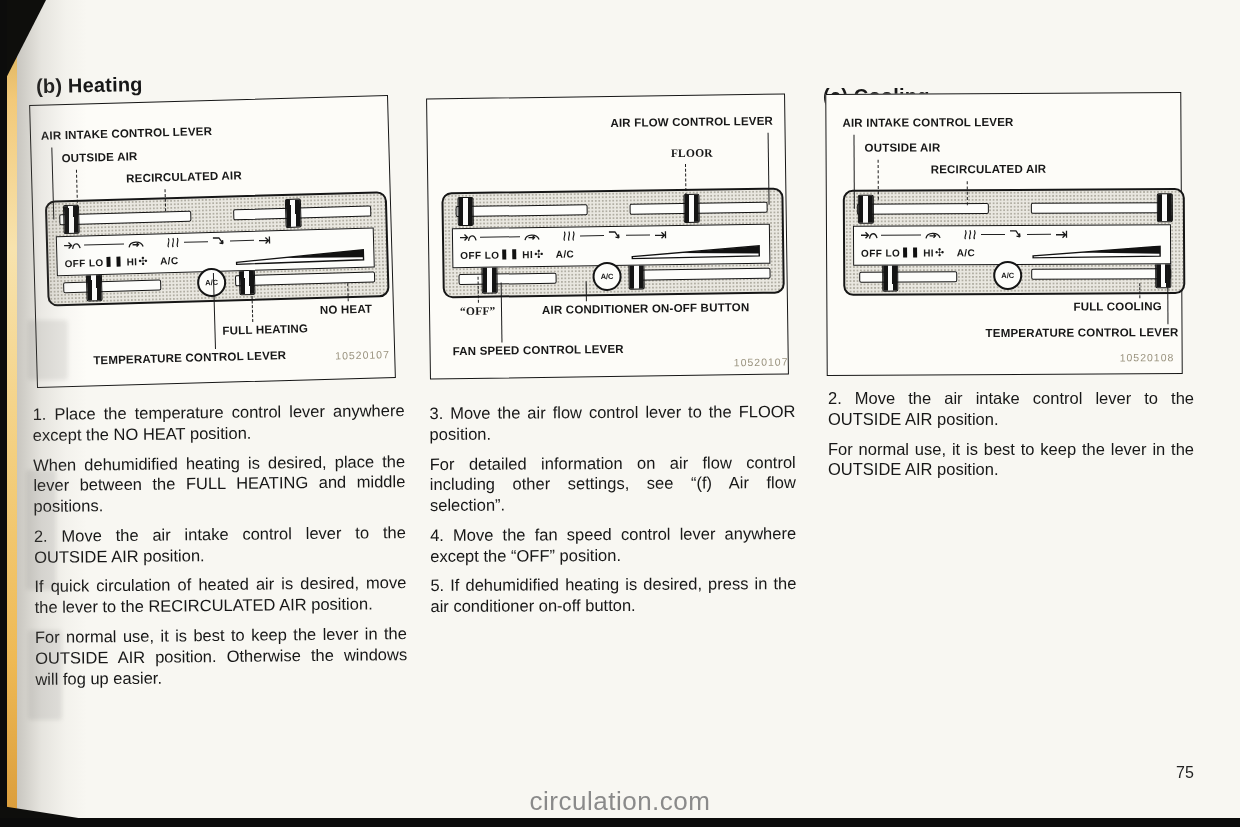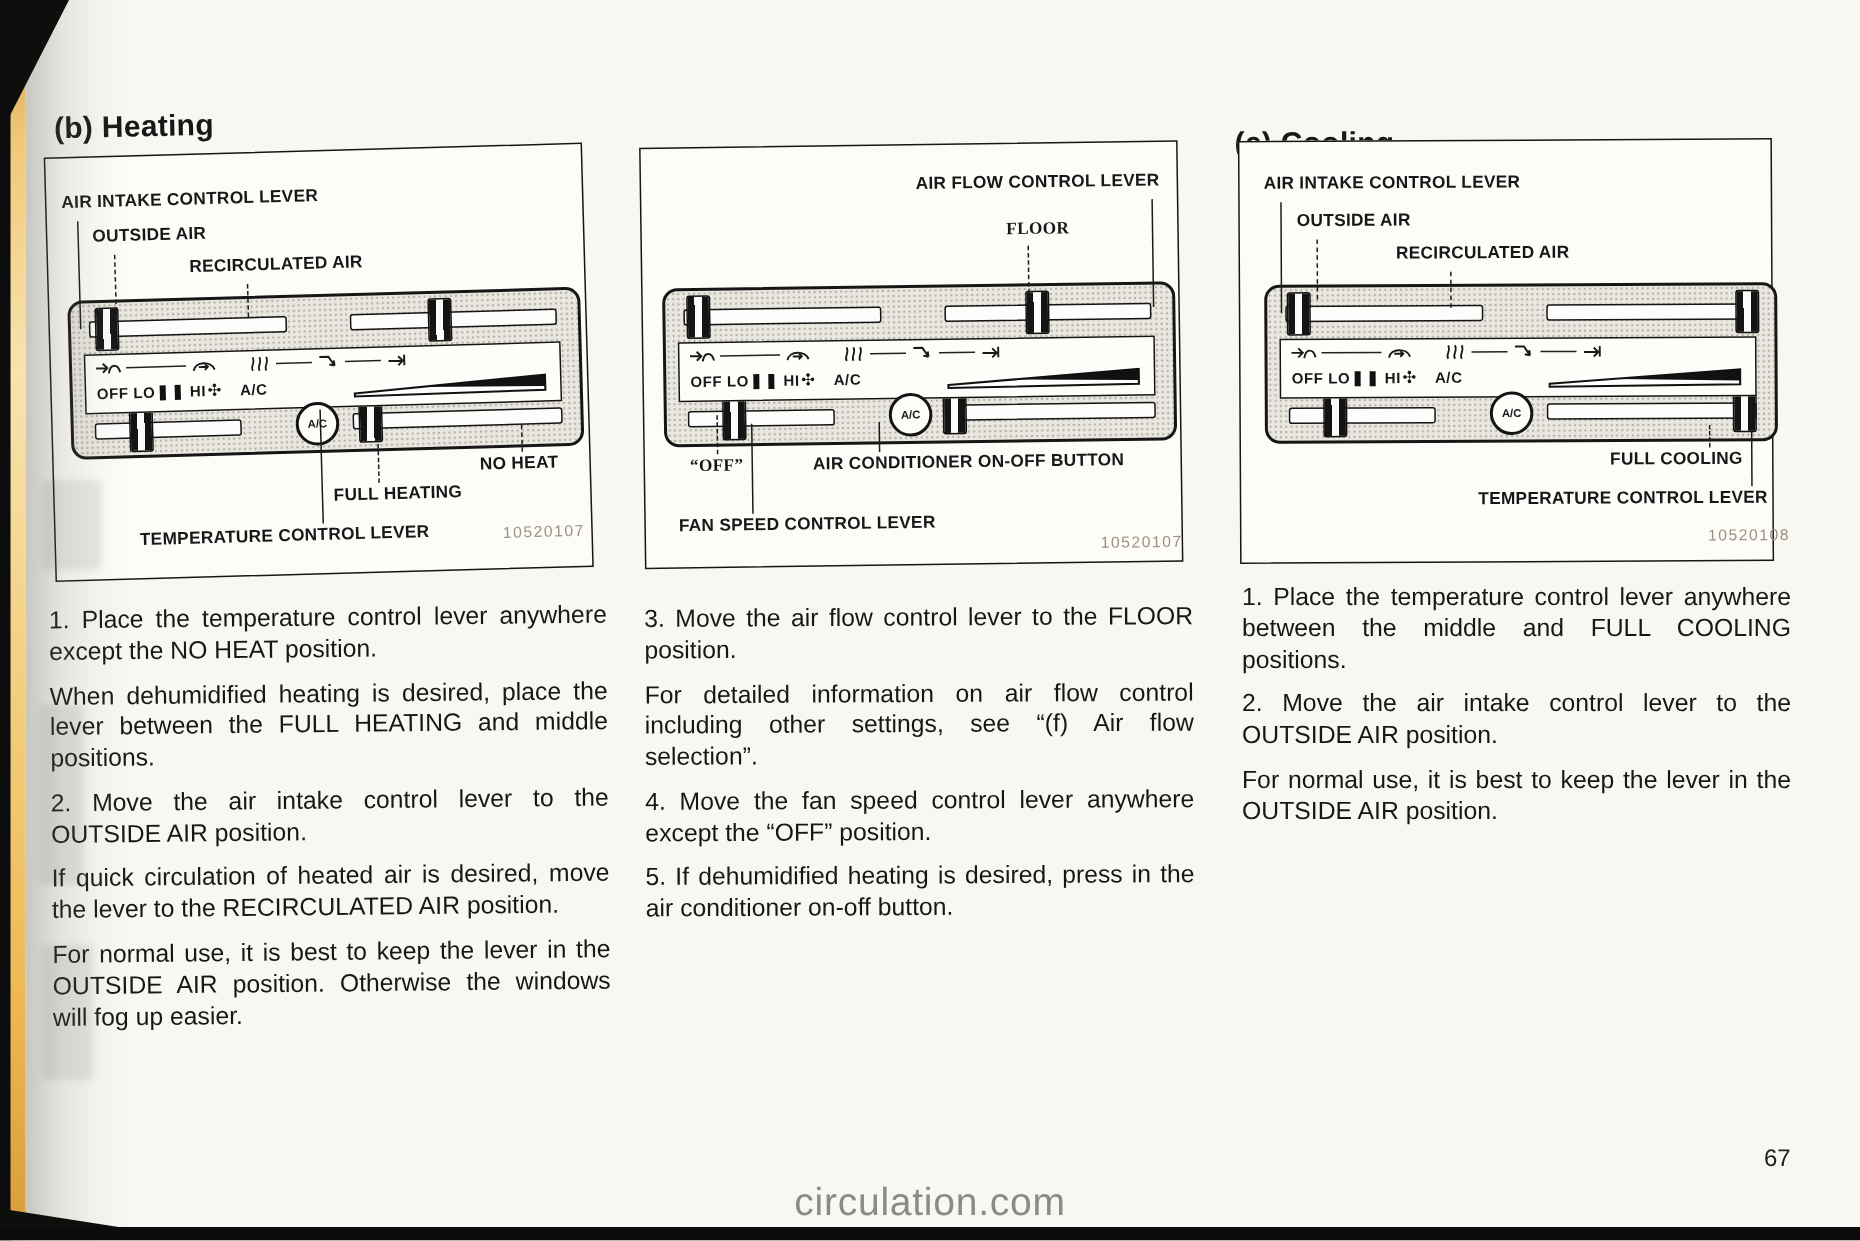--- a/index.html
+++ b/index.html
@@ -325,36 +325,35 @@
       </div>
     <div class="track t-temp">
       <div class="handle" style="left: calc(94% - 7px);"></div>
     </div>
   </div>
 
   <div class="lead d" style="left:312px;top:190px;height:15px;"></div>
   <div class="lead" style="left:340px;top:174px;height:57px;"></div>
   <div class="co" style="left:246px;top:207px;text-align:right;">FULL COOLING</div>
   <div class="co" style="left:158px;top:233px;">TEMPERATURE CONTROL LEVER</div>
-  <div class="figno" style="left:311px;top:258px;">10520108</div>
+  <div class="figno" style="left:292px;top:258px;">10520108</div>
 </div>
 
 <div class="col col1">
   <p>1. Place the temperature control lever anywhere except the NO HEAT position.</p>
   <p>When dehumidified heating is desired, place the lever between the FULL HEATING and middle positions.</p>
   <p>2. Move the air intake control lever to the OUTSIDE AIR position.</p>
   <p>If quick circulation of heated air is desired, move the lever to the RECIRCULATED AIR position.</p>
   <p>For normal use, it is best to keep the lever in the OUTSIDE AIR position. Otherwise the windows will fog up easier.</p>
 </div>
 <div class="col col2">
   <p>3. Move the air flow control lever to the FLOOR position.</p>
   <p>For detailed information on air flow control including other settings, see “(f) Air flow selection”.</p>
   <p>4. Move the fan speed control lever anywhere except the “OFF” position.</p>
   <p>5. If dehumidified heating is desired, press in the air conditioner on-off button.</p>
 </div>
 <div class="col col3">
-  <p>1. Place the temperature control lever anywhere between the middle and FULL COOLING positions.</p>
   <p>2. Move the air intake control lever to the OUTSIDE AIR position.</p>
   <p>For normal use, it is best to keep the lever in the OUTSIDE AIR position.</p>
 </div>
 
-<div class="pageno">67</div>
+<div class="pageno">75</div>
 <div class="watermark">circulation.com</div>
 
 </body></html>

